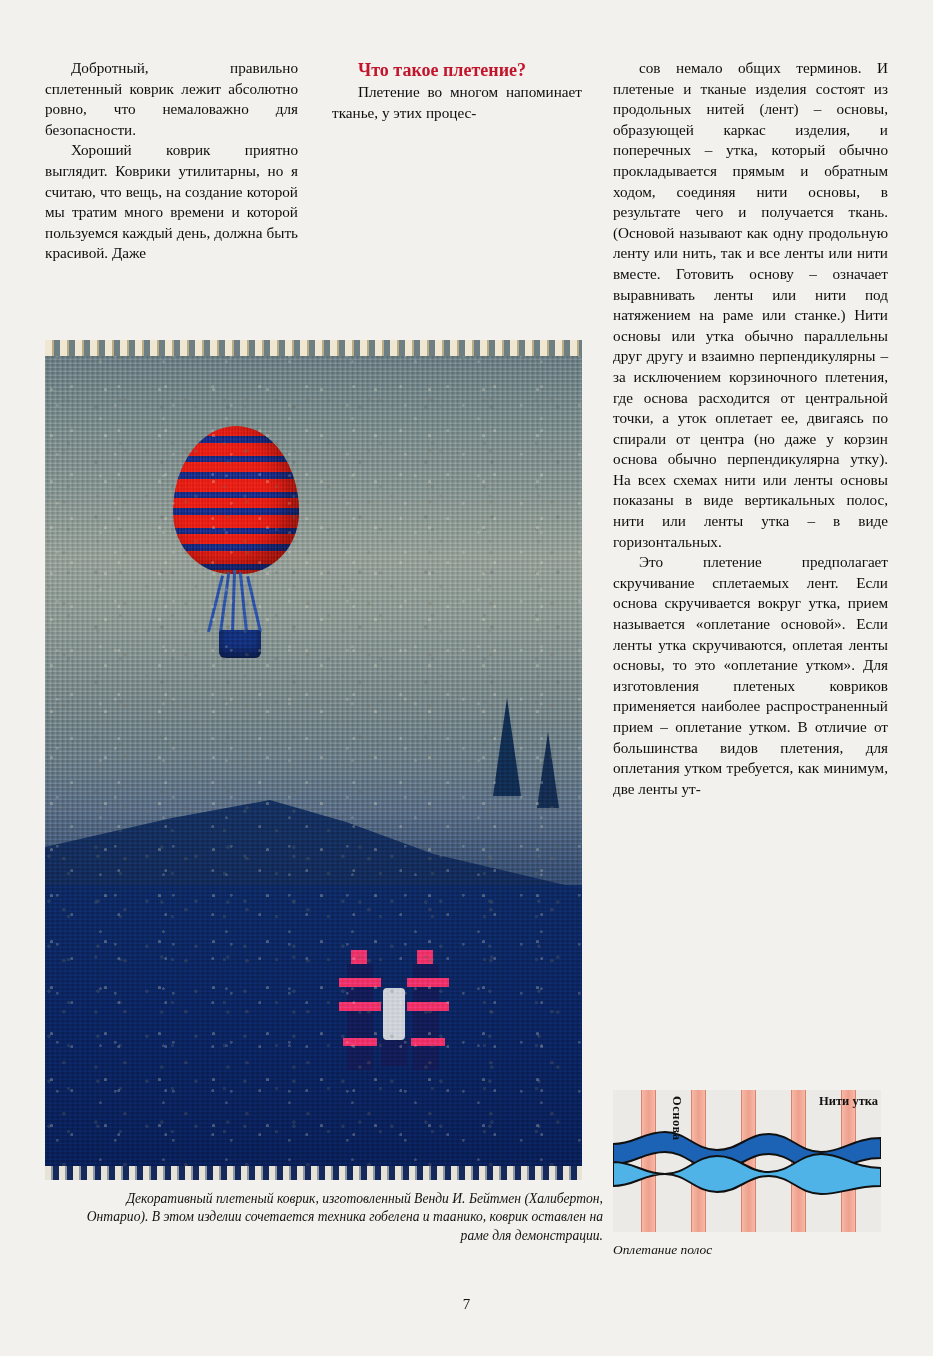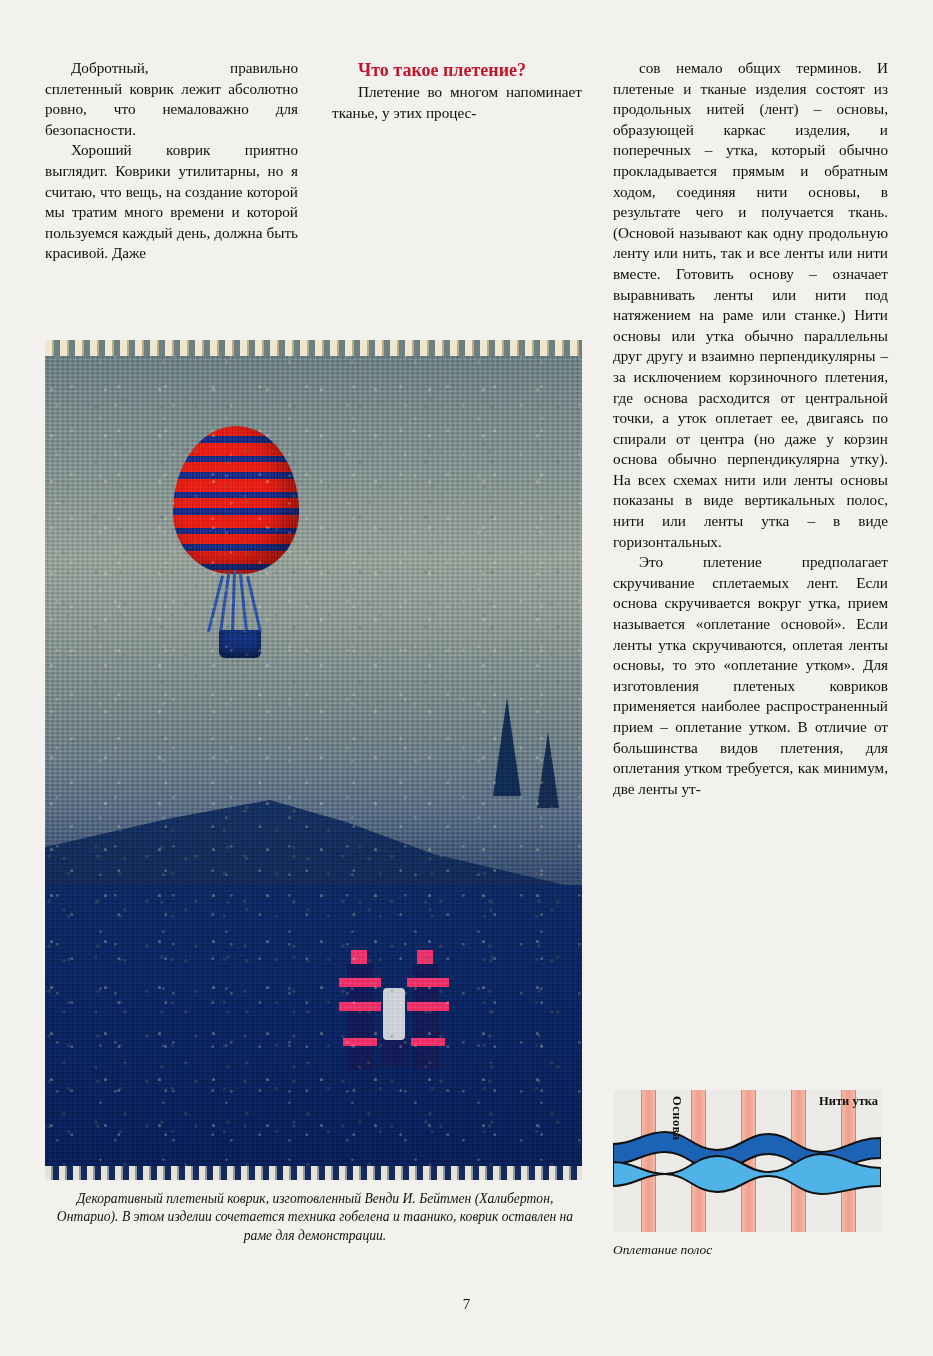--- a/index.html
+++ b/index.html
@@ -231,28 +231,28 @@
     position: absolute;
     left: 0; bottom: 0;
     width: 537px; height: 14px;
     background: repeating-linear-gradient(90deg,
       #e7e3d8 0px, #e7e3d8 6px,
       #8f9aa3 6px, #8f9aa3 8px,
       #16295a 8px, #16295a 14px);
   }
   #photo-caption {
     position: absolute;
-    left: 45px;
+    left: 63px;
     top: 1190px;
     width: 540px;
     font-style: italic;
     font-size: 13.6px;
     line-height: 1.36;
     color: #111;
-    text-align: center;
+    text-align: right;
   }
 
   
   #diagram-figure {
     position: absolute;
     left: 613px;
     top: 1090px;
     width: 280px;
     height: 200px;
   }

